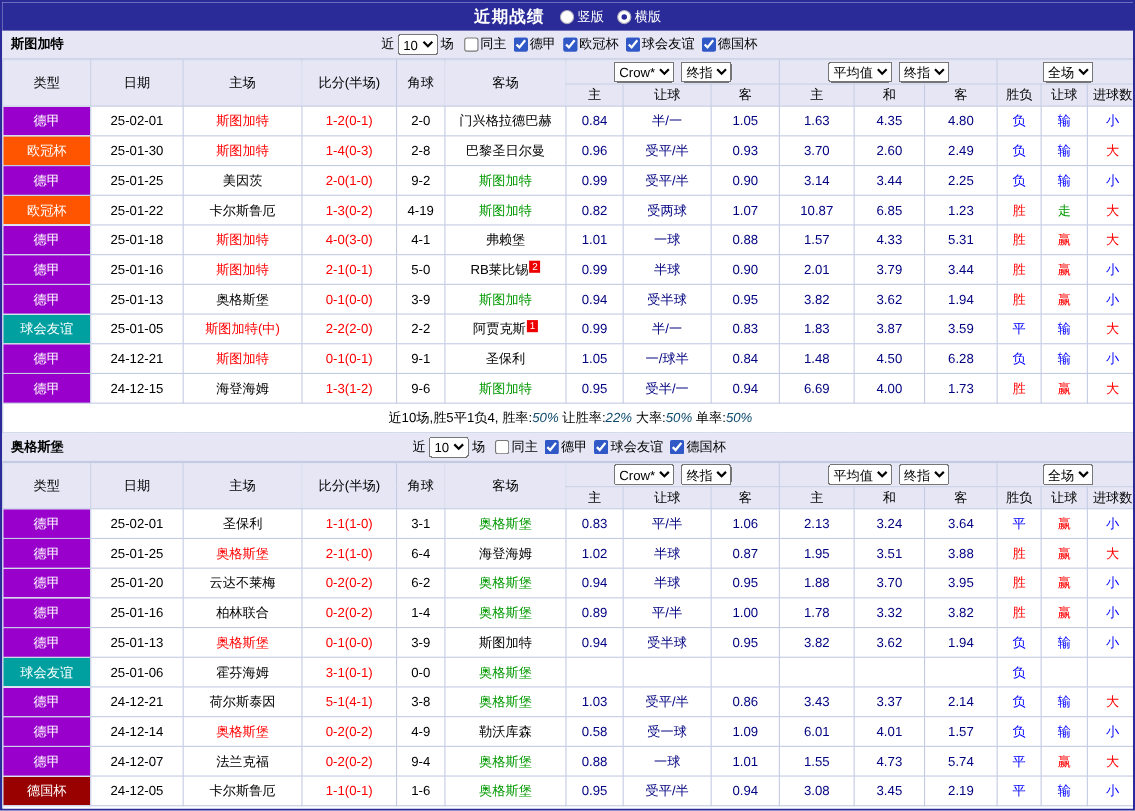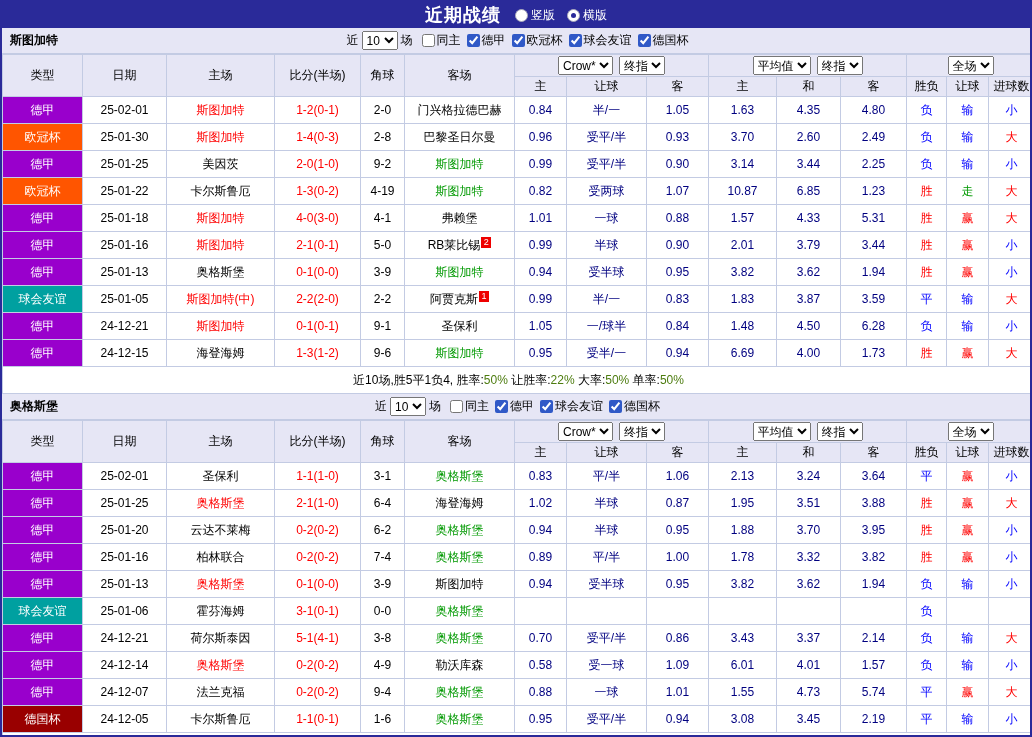--- a/index.html
+++ b/index.html
@@ -1,19 +1,19 @@
 <!DOCTYPE html>
 <html><head>
 <meta charset="utf-8">
 <style>
   html,body{margin:0;padding:0;}
   body{font-family:"Liberation Sans","DejaVu Sans",sans-serif;font-size:12px;background:#fff;color:#000;}
   .page{width:1032px;height:737px;border:2px solid #2a2a99;box-sizing:border-box;background:#fff;overflow:hidden;}
   .topbar{height:26px;background:#2a2a99;color:#fff;display:flex;align-items:center;justify-content:center;gap:14px;}
-  .topbar .title{font-weight:bold;font-size:18px;letter-spacing:1px;}
+  .topbar .title{font-weight:bold;font-size:15px;letter-spacing:1px;}
   .radios{display:flex;align-items:center;gap:12px;}
   .radio{display:inline-flex;align-items:center;gap:3px;cursor:pointer;}
   .rdot{width:11px;height:11px;border-radius:50%;background:#fff;border:1px solid #aab;position:relative;display:inline-block;}
   .rdot.on::after{content:"";position:absolute;left:3px;top:3px;width:5px;height:5px;border-radius:50%;background:#2a2a99;}
   .team-bar{height:25px;background:#e6e6f5;border-bottom:1px solid #c3cbe3;position:relative;display:flex;align-items:center;justify-content:center;}
   .team-name{position:absolute;left:8px;font-weight:bold;}
   .filters{display:flex;align-items:center;}
   .filters .ftxt{margin:0 3px;}
   .filters select{height:19px;font-size:12px;}
   .cb{display:inline-flex;align-items:center;margin-left:6px;}
@@ -25,21 +25,21 @@
   .grid tr.h2 th{height:19px;}
   .grid tbody td{height:26px;background:#fff;}
   .selcell select{height:19px;font-size:12px;margin:0 3px;}
   td.league{color:#fff;}
   td.team.self-home{color:#ff0000;}
   td.team.self-away{color:#009900;}
   td.score{color:#ff0000;}
   td.odds{color:#000080;}
   .badge{display:inline-block;background:#ee0000;color:#fff;font-size:9px;line-height:11px;min-width:8px;padding:0 1px;margin-left:1px;vertical-align:top;}
   tr.summary-row td{height:26px;background:#fff;}
-  .summary-row span.red{color:#4d7c0f;}
+  .summary-row span.red{color:#0c4a6e;font-style:italic;}
 </style>
 </head>
 <body>
 
 <div class="page">
 
   <div class="topbar">
     <span class="title">近期战绩</span>
     <div class="radios">
         <label class="radio">
@@ -433,21 +433,21 @@
             <td class="odds">3.95</td>
             <td class="res" style="color: rgb(255, 0, 0);">胜</td>
             <td class="res" style="color: rgb(255, 0, 0);">赢</td>
             <td class="res" style="color: rgb(0, 0, 255);">小</td>
           </tr>
           <tr>
             <td class="league" style="background: rgb(153, 0, 204);">德甲</td>
             <td class="date">25-01-16</td>
             <td class="team ">柏林联合</td>
             <td class="score">0-2(0-2)</td>
-            <td class="corner">7-4</td>
+            <td class="corner">1-4</td>
             <td class="team self-away"><span>奥格斯堡</span></td>
             <td class="odds">0.89</td>
             <td class="odds">平/半</td>
             <td class="odds">1.00</td>
             <td class="odds">1.78</td>
             <td class="odds">3.32</td>
             <td class="odds">3.82</td>
             <td class="res" style="color: rgb(255, 0, 0);">胜</td>
             <td class="res" style="color: rgb(255, 0, 0);">赢</td>
             <td class="res" style="color: rgb(0, 0, 255);">小</td>
@@ -486,21 +486,21 @@
             <td class="res"></td>
             <td class="res"></td>
           </tr>
           <tr>
             <td class="league" style="background: rgb(153, 0, 204);">德甲</td>
             <td class="date">24-12-21</td>
             <td class="team ">荷尔斯泰因</td>
             <td class="score">5-1(4-1)</td>
             <td class="corner">3-8</td>
             <td class="team self-away"><span>奥格斯堡</span></td>
-            <td class="odds">0.70</td>
+            <td class="odds">1.03</td>
             <td class="odds">受平/半</td>
             <td class="odds">0.86</td>
             <td class="odds">3.43</td>
             <td class="odds">3.37</td>
             <td class="odds">2.14</td>
             <td class="res" style="color: rgb(0, 0, 255);">负</td>
             <td class="res" style="color: rgb(0, 0, 255);">输</td>
             <td class="res" style="color: rgb(255, 0, 0);">大</td>
           </tr>
           <tr>

